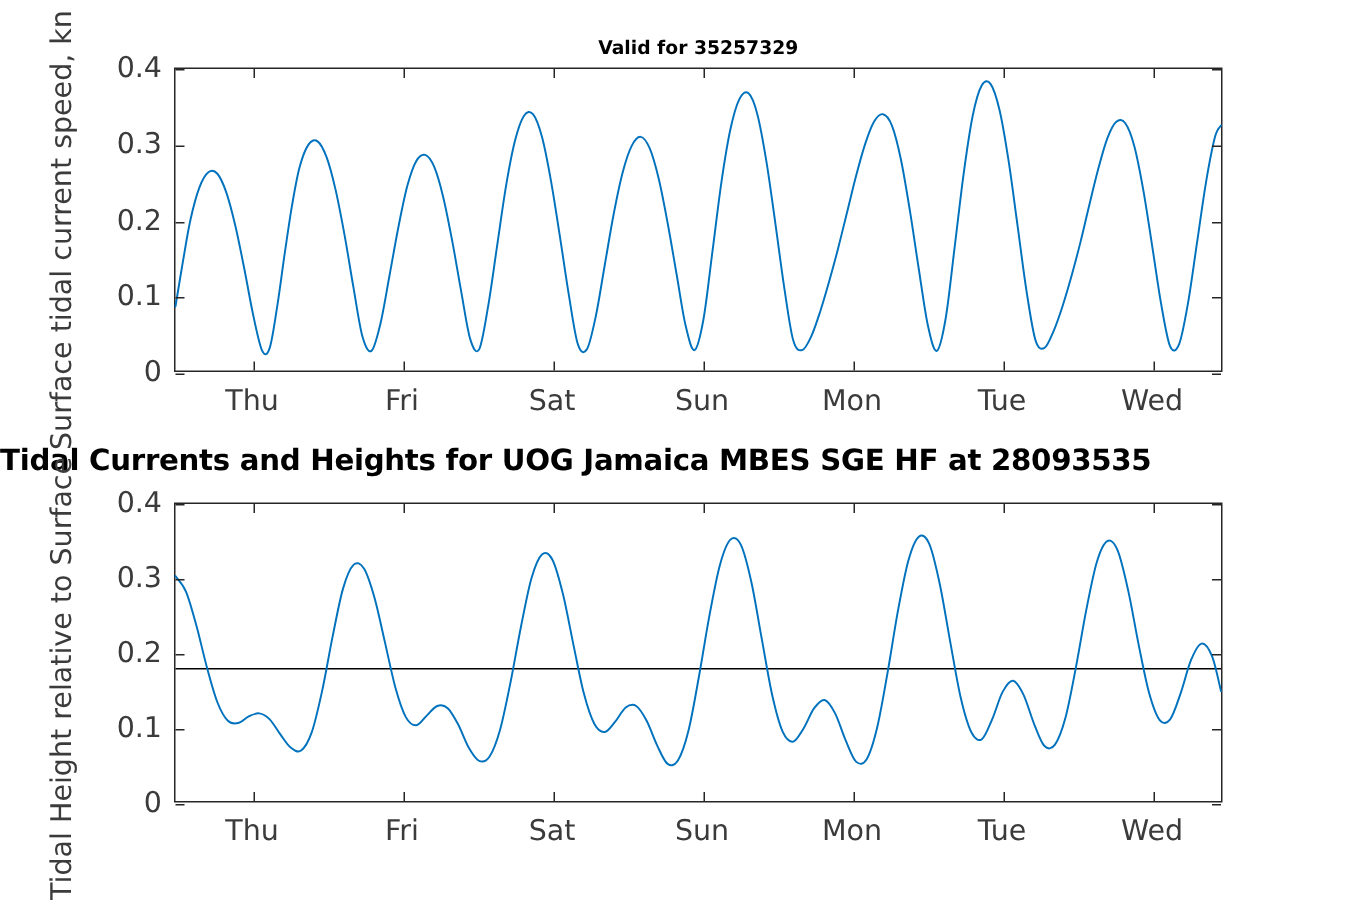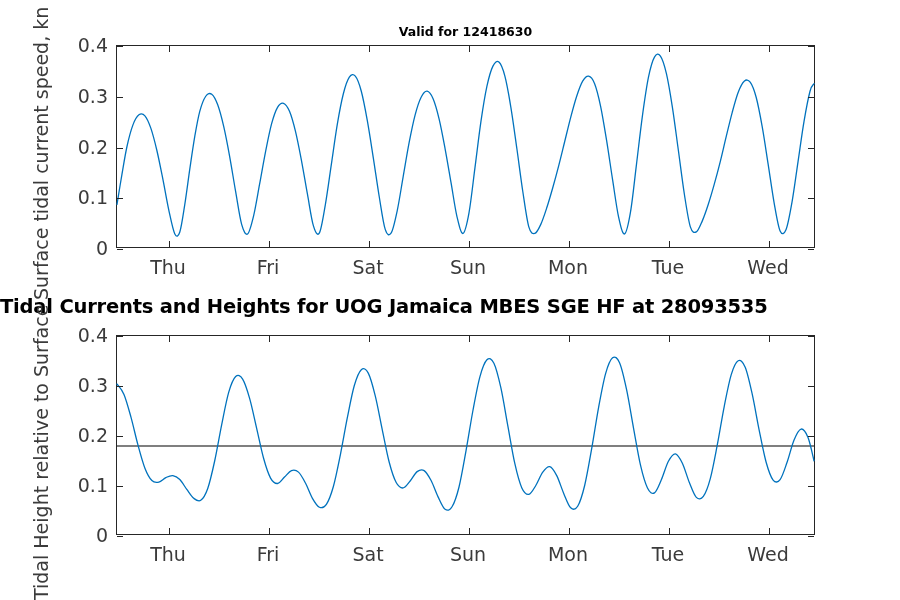--- a/index.html
+++ b/index.html
@@ -58,21 +58,21 @@
     position:absolute;font-size:19px;color:#3b3b3b;
     text-align:right;white-space:nowrap;transform:translateY(-50%);
     width:60px;
   }
 </style>
 </head>
 <body>
 
 <div id="fig">
 
-  <div class="sub-title">Valid for 12418630</div>
+  <div class="sub-title">Valid for 35257329</div>
 
   <div class="ylabel" id="ylabel-top">Surface tidal current speed, kn</div>
 
   <div class="axes" id="axes-top">
     <div class="plotarea">
       <svg id="svg-top" viewBox="0 0 699 203" preserveAspectRatio="none">
           <path d="M 0.00 159.86 C 0.83 154.79, 3.33 139.14, 5.00 129.41 C 6.67 119.69, 8.17 109.79, 10.00 101.50 C 11.83 93.21, 14.00 85.01, 16.00 79.68 C 18.00 74.35, 20.00 71.05, 22.00 69.53 C 24.00 68.01, 26.00 68.26, 28.00 70.54 C 30.00 72.83, 32.00 77.39, 34.00 83.23 C 36.00 89.07, 38.00 97.02, 40.00 105.56 C 42.00 114.10, 44.00 124.42, 46.00 134.49 C 48.00 144.55, 50.00 156.73, 52.00 165.95 C 54.00 175.17, 56.17 186.17, 58.00 189.81 C 59.83 193.44, 61.33 192.77, 63.00 187.78 C 64.67 182.78, 66.33 170.44, 68.00 159.86 C 69.67 149.29, 71.33 135.76, 73.00 124.34 C 74.67 112.92, 76.33 101.08, 78.00 91.35 C 79.67 81.62, 81.17 72.74, 83.00 65.97 C 84.83 59.21, 87.00 53.63, 89.00 50.75 C 91.00 47.87, 93.00 47.28, 95.00 48.72 C 97.00 50.16, 99.00 53.96, 101.00 59.38 C 103.00 64.79, 105.00 72.49, 107.00 81.20 C 109.00 89.91, 111.00 100.65, 113.00 111.65 C 115.00 122.65, 117.00 135.76, 119.00 147.18 C 121.00 158.59, 123.00 173.06, 125.00 180.16 C 127.00 187.27, 129.00 191.24, 131.00 189.81 C 133.00 188.37, 135.00 179.91, 137.00 171.53 C 139.00 163.16, 141.00 150.39, 143.00 139.56 C 145.00 128.74, 147.00 116.72, 149.00 106.58 C 151.00 96.43, 153.00 86.11, 155.00 78.66 C 157.00 71.22, 159.00 65.38, 161.00 61.91 C 163.00 58.45, 165.00 57.18, 167.00 57.86 C 169.00 58.53, 171.00 61.24, 173.00 65.97 C 175.00 70.71, 177.00 77.99, 179.00 86.28 C 181.00 94.56, 183.00 105.14, 185.00 115.71 C 187.00 126.28, 189.00 138.72, 191.00 149.71 C 193.00 160.71, 195.00 175.17, 197.00 181.69 C 199.00 188.20, 201.00 192.43, 203.00 188.79 C 205.00 185.15, 207.00 171.45, 209.00 159.86 C 211.00 148.27, 213.00 132.80, 215.00 119.26 C 217.00 105.73, 219.00 90.50, 221.00 78.66 C 223.00 66.82, 225.00 56.08, 227.00 48.21 C 229.00 40.35, 231.00 34.43, 233.00 31.47 C 235.00 28.50, 237.00 28.08, 239.00 30.45 C 241.00 32.82, 243.00 38.23, 245.00 45.68 C 247.00 53.12, 249.00 63.95, 251.00 75.11 C 253.00 86.28, 255.00 99.81, 257.00 112.67 C 259.00 125.52, 261.00 140.15, 263.00 152.25 C 265.00 164.35, 267.00 179.15, 269.00 185.24 C 271.00 191.33, 273.00 191.92, 275.00 188.79 C 277.00 185.66, 279.00 175.93, 281.00 166.46 C 283.00 156.99, 285.00 143.45, 287.00 131.95 C 289.00 120.45, 291.00 107.84, 293.00 97.44 C 295.00 87.04, 297.00 77.14, 299.00 69.53 C 301.00 61.92, 303.00 55.74, 305.00 51.77 C 307.00 47.79, 309.00 45.42, 311.00 45.68 C 313.00 45.93, 315.00 48.64, 317.00 53.29 C 319.00 57.94, 321.00 65.21, 323.00 73.59 C 325.00 81.96, 327.00 92.79, 329.00 103.53 C 331.00 114.27, 333.00 126.54, 335.00 138.04 C 337.00 149.54, 339.00 164.01, 341.00 172.55 C 343.00 181.09, 345.00 189.97, 347.00 189.30 C 349.00 188.62, 351.00 179.57, 353.00 168.49 C 355.00 157.41, 357.00 138.21, 359.00 122.82 C 361.00 107.42, 363.00 89.83, 365.00 76.13 C 367.00 62.42, 369.00 49.90, 371.00 40.60 C 373.00 31.30, 375.00 24.36, 377.00 20.30 C 379.00 16.24, 381.00 14.55, 383.00 16.24 C 385.00 17.93, 387.00 22.84, 389.00 30.45 C 391.00 38.06, 393.00 49.73, 395.00 61.91 C 397.00 74.09, 399.00 89.32, 401.00 103.53 C 403.00 117.74, 405.00 133.98, 407.00 147.18 C 409.00 160.37, 411.00 175.68, 413.00 182.70 C 415.00 189.72, 417.00 189.72, 419.00 189.30 C 421.00 188.87, 423.00 184.48, 425.00 180.16 C 427.00 175.85, 429.00 169.59, 431.00 163.42 C 433.00 157.24, 435.00 150.22, 437.00 143.12 C 439.00 136.01, 441.00 128.57, 443.00 120.79 C 445.00 113.00, 447.00 104.55, 449.00 96.43 C 451.00 88.31, 453.00 79.68, 455.00 72.06 C 457.00 64.45, 459.00 56.84, 461.00 50.75 C 463.00 44.66, 465.00 38.91, 467.00 35.53 C 469.00 32.14, 471.00 30.03, 473.00 30.45 C 475.00 30.87, 477.00 32.99, 479.00 38.06 C 481.00 43.14, 483.00 51.34, 485.00 60.90 C 487.00 70.46, 489.00 83.06, 491.00 95.41 C 493.00 107.76, 495.00 122.14, 497.00 135.00 C 499.00 147.85, 501.00 163.42, 503.00 172.55 C 505.00 181.69, 507.00 190.65, 509.00 189.81 C 511.00 188.96, 513.00 179.23, 515.00 167.47 C 517.00 155.72, 519.00 135.50, 521.00 119.26 C 523.00 103.02, 525.00 84.67, 527.00 70.03 C 529.00 55.40, 531.00 41.28, 533.00 31.47 C 535.00 21.65, 537.00 14.72, 539.00 11.17 C 541.00 7.61, 543.00 7.36, 545.00 10.15 C 547.00 12.94, 549.00 19.29, 551.00 27.91 C 553.00 36.54, 555.00 48.97, 557.00 61.91 C 559.00 74.86, 561.00 90.93, 563.00 105.56 C 565.00 120.19, 567.00 136.86, 569.00 149.71 C 571.00 162.57, 573.00 176.36, 575.00 182.70 C 577.00 189.04, 579.00 188.79, 581.00 187.78 C 583.00 186.76, 585.00 181.26, 587.00 176.61 C 589.00 171.96, 591.00 166.04, 593.00 159.86 C 595.00 153.69, 597.00 146.75, 599.00 139.56 C 601.00 132.37, 603.00 124.76, 605.00 116.73 C 607.00 108.69, 609.00 99.64, 611.00 91.35 C 613.00 83.06, 615.00 74.43, 617.00 66.99 C 619.00 59.55, 621.00 51.93, 623.00 46.69 C 625.00 41.45, 627.00 37.22, 629.00 35.53 C 631.00 33.83, 633.00 33.83, 635.00 36.54 C 637.00 39.25, 639.00 44.32, 641.00 51.77 C 643.00 59.21, 645.00 69.95, 647.00 81.20 C 649.00 92.45, 651.00 106.41, 653.00 119.26 C 655.00 132.12, 657.00 147.09, 659.00 158.34 C 661.00 169.59, 663.00 182.28, 665.00 186.76 C 667.00 191.24, 669.00 190.14, 671.00 185.24 C 673.00 180.33, 675.00 168.74, 677.00 157.32 C 679.00 145.91, 681.00 130.26, 683.00 116.73 C 685.00 103.19, 687.00 87.97, 689.00 76.13 C 691.00 64.28, 693.33 52.02, 695.00 45.68 C 696.67 39.33, 698.33 39.33, 699.00 38.06" fill="none" stroke="#0072BD" stroke-width="1.3" stroke-linejoin="round" stroke-linecap="round" vector-effect="non-scaling-stroke"></path>
         </svg>
     </div>
   <div class="tick-x bottom" style="left: 52px;"></div>

